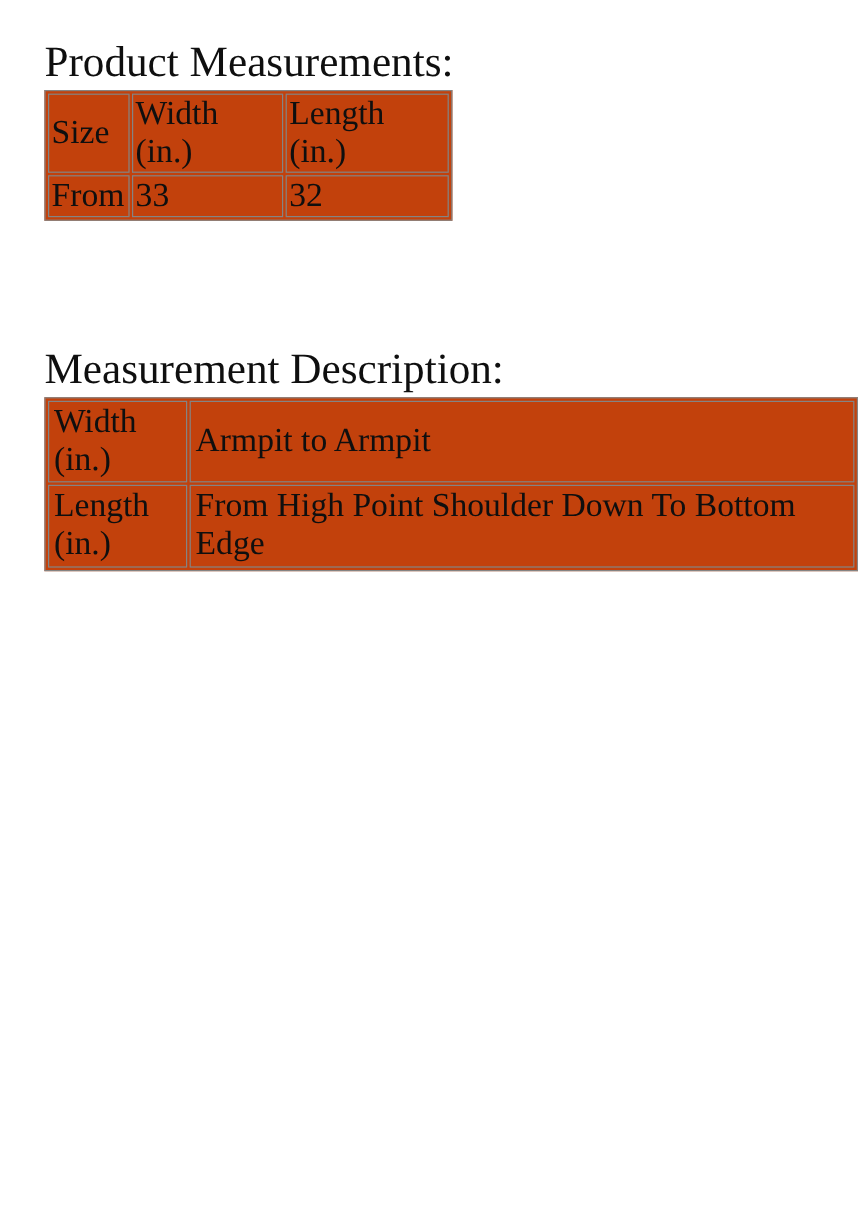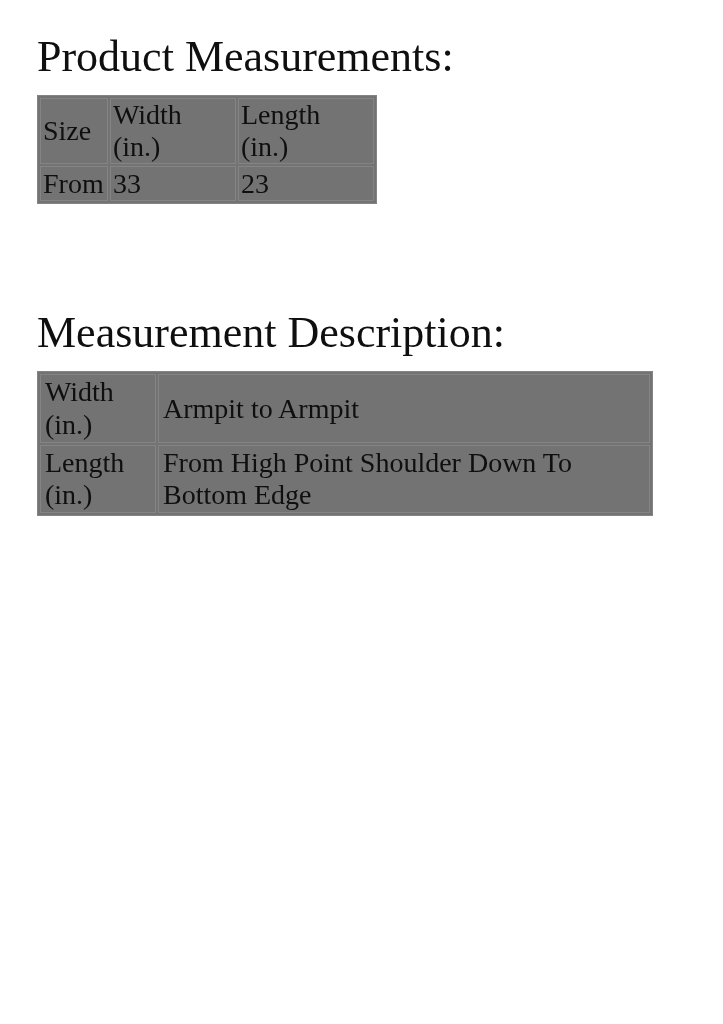--- a/index.html
+++ b/index.html
@@ -15,77 +15,77 @@
     font-family: "Liberation Serif", "DejaVu Serif", serif;
     color: #0f0f0f;
   }
   .page {
     width: 723px;
     height: 1024px;
     background: #ffffff;
     padding: 31px 0 0 37px;
   }
   .section-title {
-    font-size: 44px;
+    font-size: 36px;
     font-weight: normal;
     line-height: 1.16;
     margin: 0;
     padding: 0;
     color: #0f0f0f;
     white-space: nowrap;
   }
   .title-2 {
     margin-top: 103px;
     font-family: Liberation Serif, serif;
   }
   table {
     border-collapse: separate;
     border-spacing: 2px;
     border: 1px solid #848484;
-    margin-top: 13px;
-    background: #737373;
+    margin-top: 2px;
+    background: #c2410c;
   }
   td {
     border: 1px solid #848484;
     font-size: 28px;
     line-height: 1.15;
     padding: 0 2px;
     vertical-align: middle;
     text-align: left;
     font-weight: normal;
     color: #0f0f0f;
   }
   
   .pm-table td.col-size   { width: 68px; }
   .pm-table td.col-width  { width: 126px; }
   .pm-table td.col-length { width: 136px; }
   .pm-table td { height: 35px; }
   
   .md-table td.col-label { width: 116px; }
-  .md-table td.col-desc  { width: 492px; }
+  .md-table td.col-desc  { width: 554px; }
   .md-table td { height: 67px; padding: 1px 2px 1px 4px; }
 </style>
 </head>
 <body>
 
 <div class="page">
 
   <h1 class="section-title">Product Measurements:</h1>
 
   <table class="pm-table">
     <tbody>
       <tr>
         <td class="col-size">Size</td>
         <td class="col-width">Width (in.)</td>
         <td class="col-length">Length (in.)</td>
       </tr>
       <tr>
         <td class="col-size">From</td>
         <td class="col-width">33</td>
-        <td class="col-length">23</td>
+        <td class="col-length">32</td>
       </tr>
     </tbody>
   </table>
 
   <h1 class="section-title title-2">Measurement Description:</h1>
 
   <table class="md-table">
     <tbody>
       <tr>
         <td class="col-label">Width (in.)</td>

